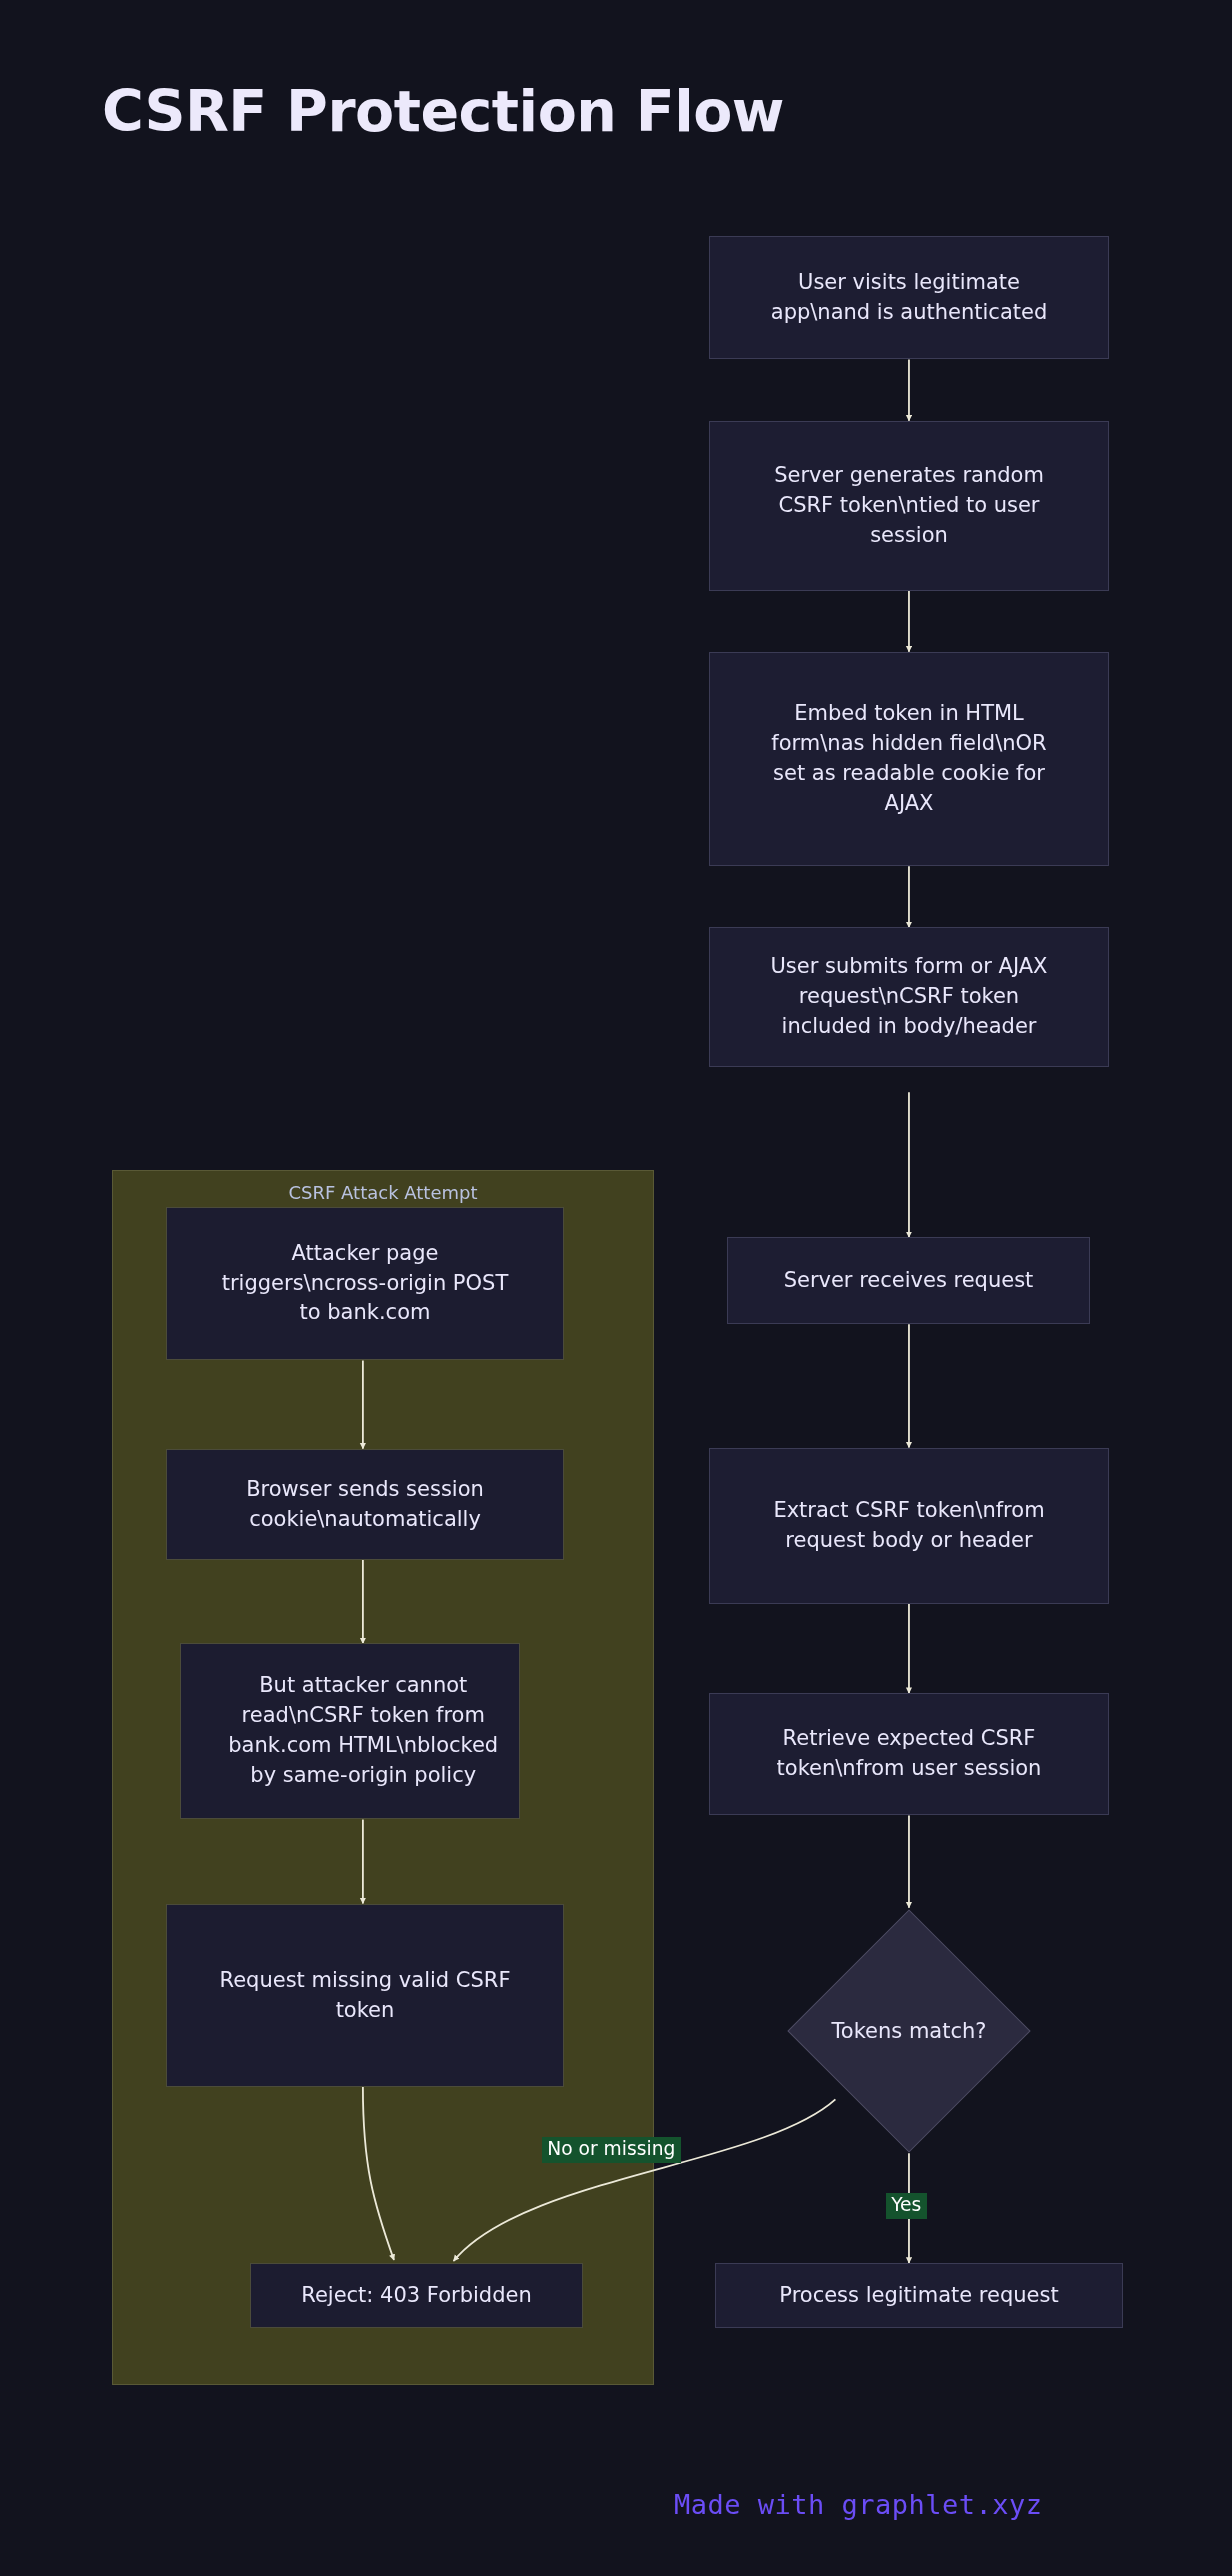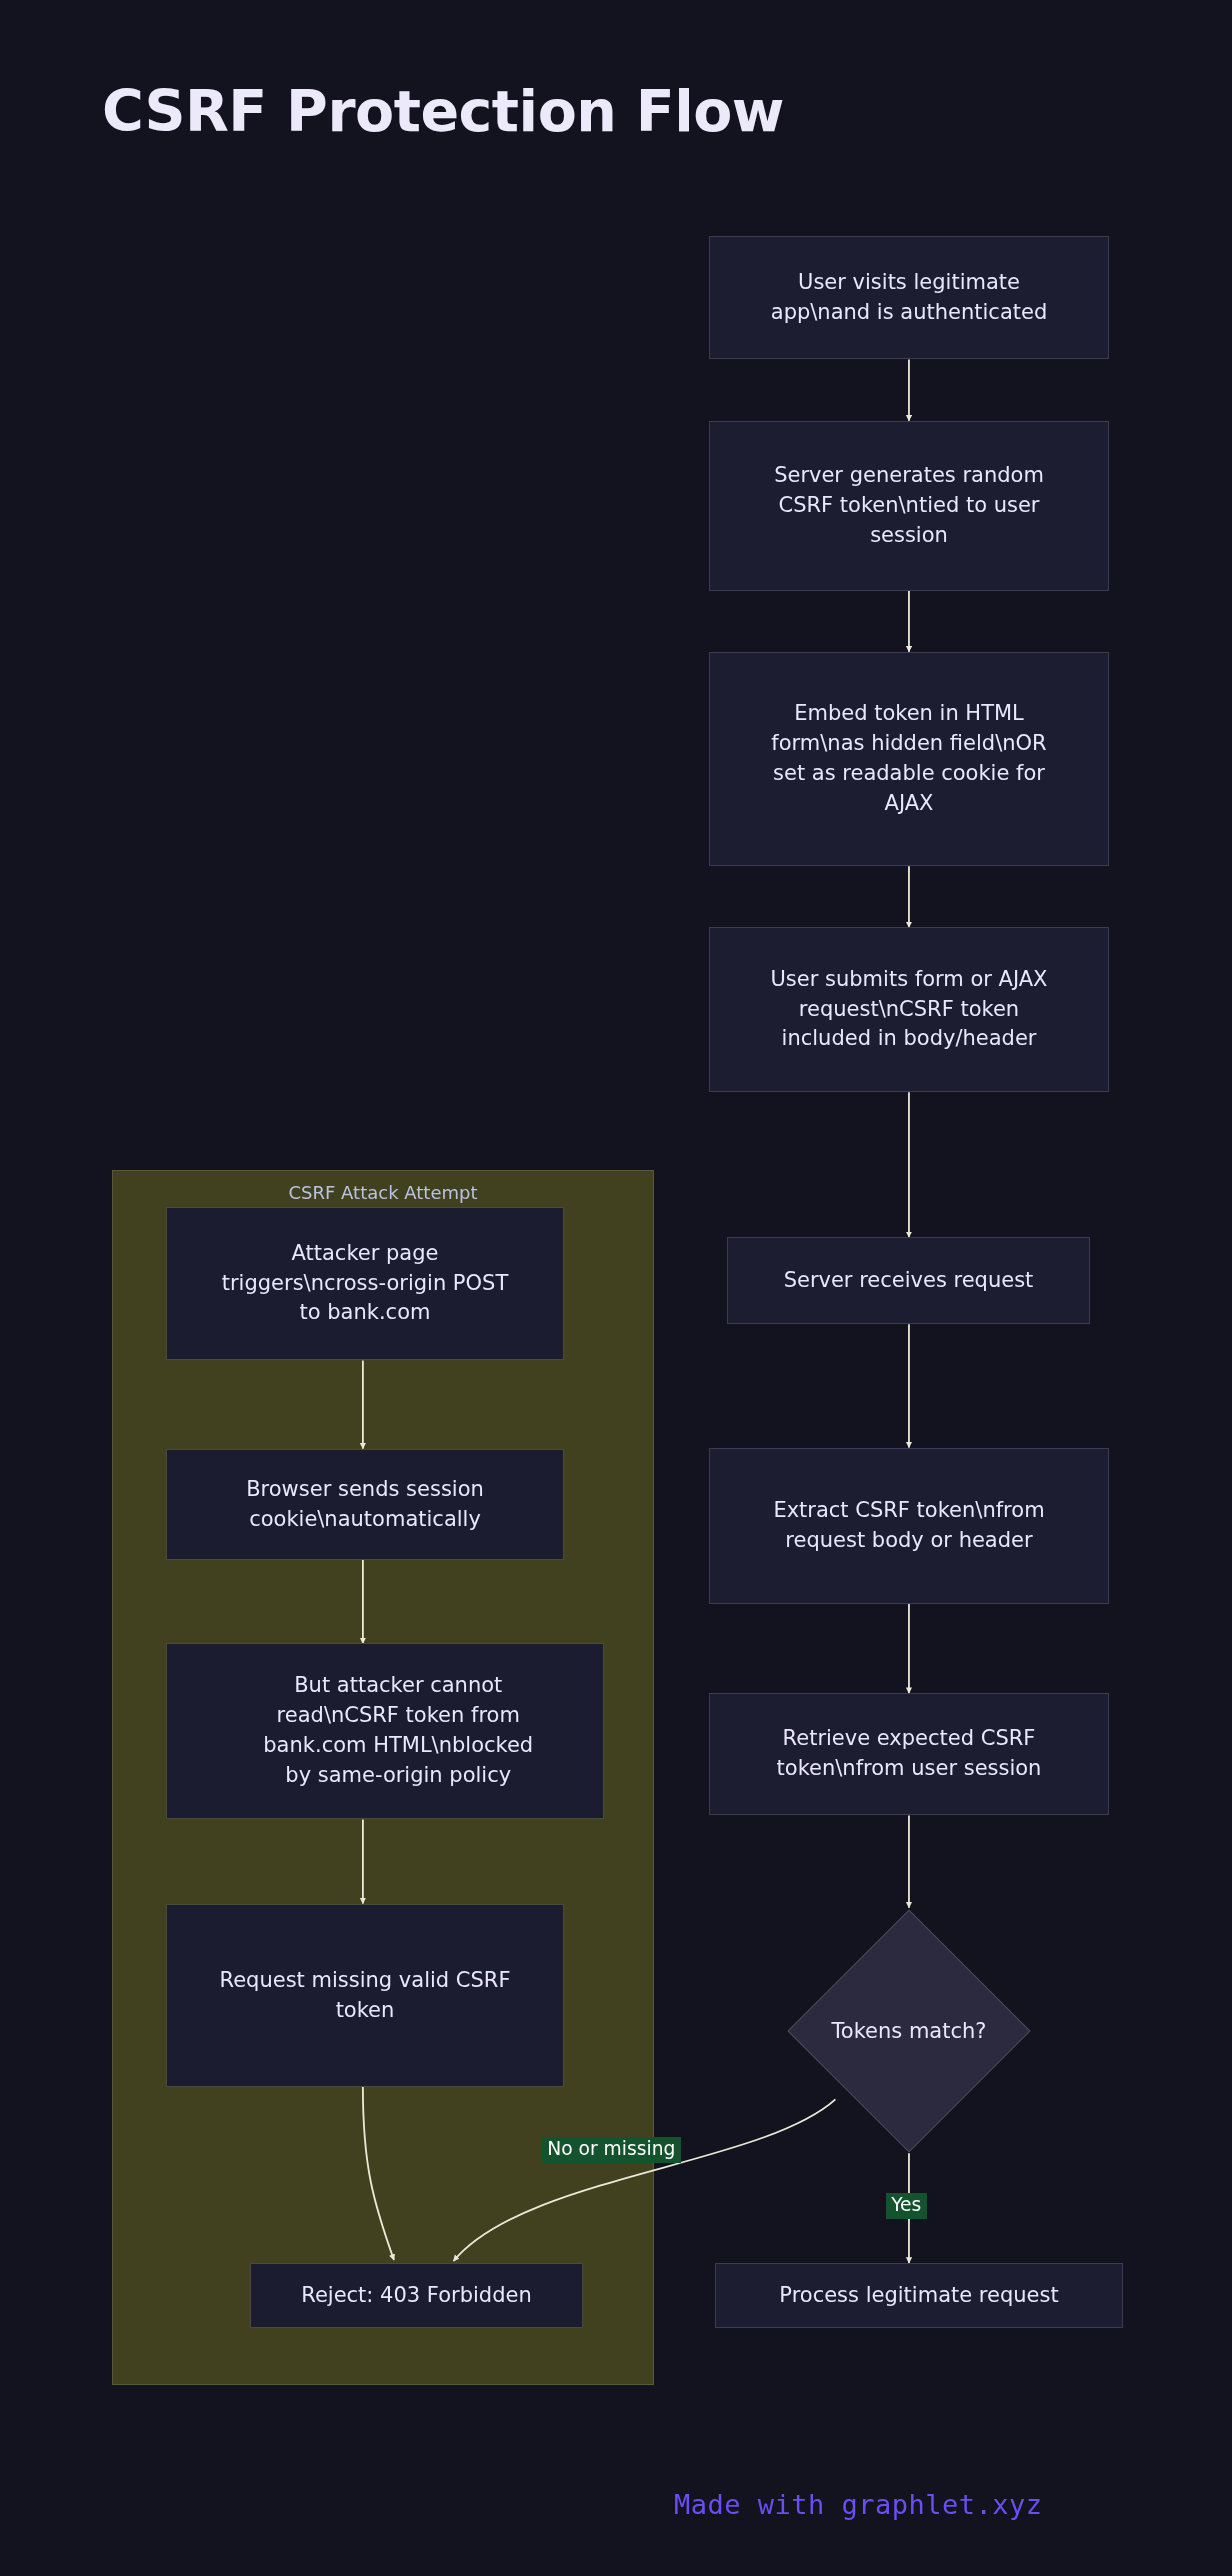--- a/index.html
+++ b/index.html
@@ -128,21 +128,21 @@
 session</span>
   </div>
 
   <div class="node" style="left:709px;top:652px;width:400px;height:214px;">
     <span class="lbl">Embed token in HTML
 form\nas hidden field\nOR
 set as readable cookie for
 AJAX</span>
   </div>
 
-  <div class="node" style="left:709px;top:927px;width:400px;height:165px;">
+  <div class="node" style="left:709px;top:927px;width:400px;height:140px;">
     <span class="lbl">User submits form or AJAX
 request\nCSRF token
 included in body/header</span>
   </div>
 
   <div class="node" style="left:727px;top:1237px;width:363px;height:87px;">
     <span class="lbl">Server receives request</span>
   </div>
 
   <div class="node" style="left:709px;top:1448px;width:400px;height:156px;">
@@ -168,21 +168,21 @@
     <span class="lbl">Attacker page
 triggers\ncross-origin POST
 to bank.com</span>
   </div>
 
   <div class="node dark" style="left:166px;top:1449px;width:398px;height:111px;">
     <span class="lbl">Browser sends session
 cookie\nautomatically</span>
   </div>
 
-  <div class="node dark" style="left:166px;top:1643px;width:438px;height:176px;padding-left:40px;">
+  <div class="node dark" style="left:180px;top:1643px;width:340px;height:176px;padding-left:40px;">
     <span class="lbl">But attacker cannot
 read\nCSRF token from
 bank.com HTML\nblocked
 by same-origin policy</span>
   </div>
 
   <div class="node dark" style="left:166px;top:1904px;width:398px;height:183px;">
     <span class="lbl">Request missing valid CSRF
 token</span>
   </div>

